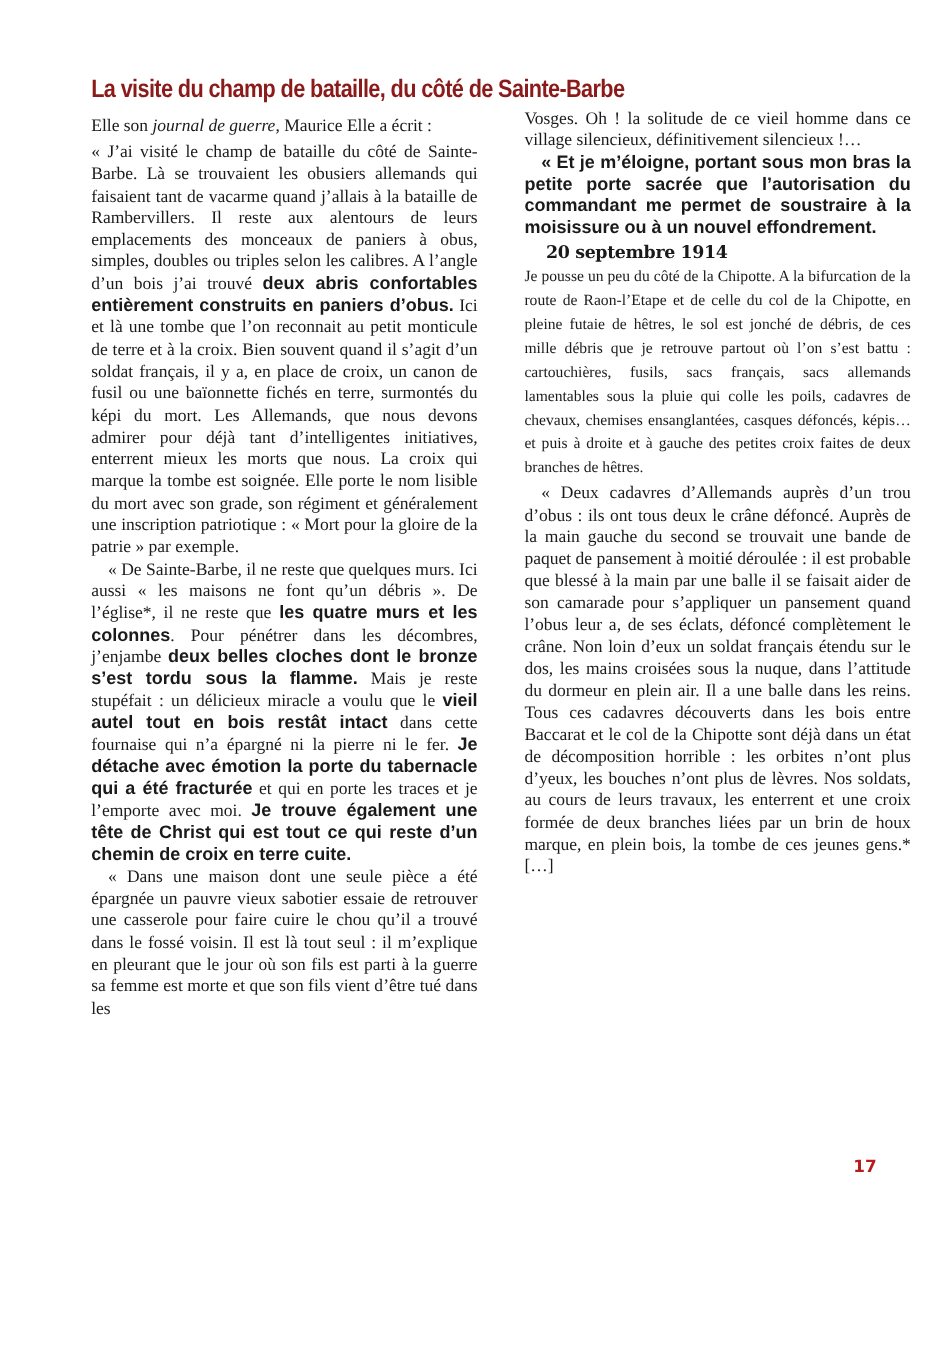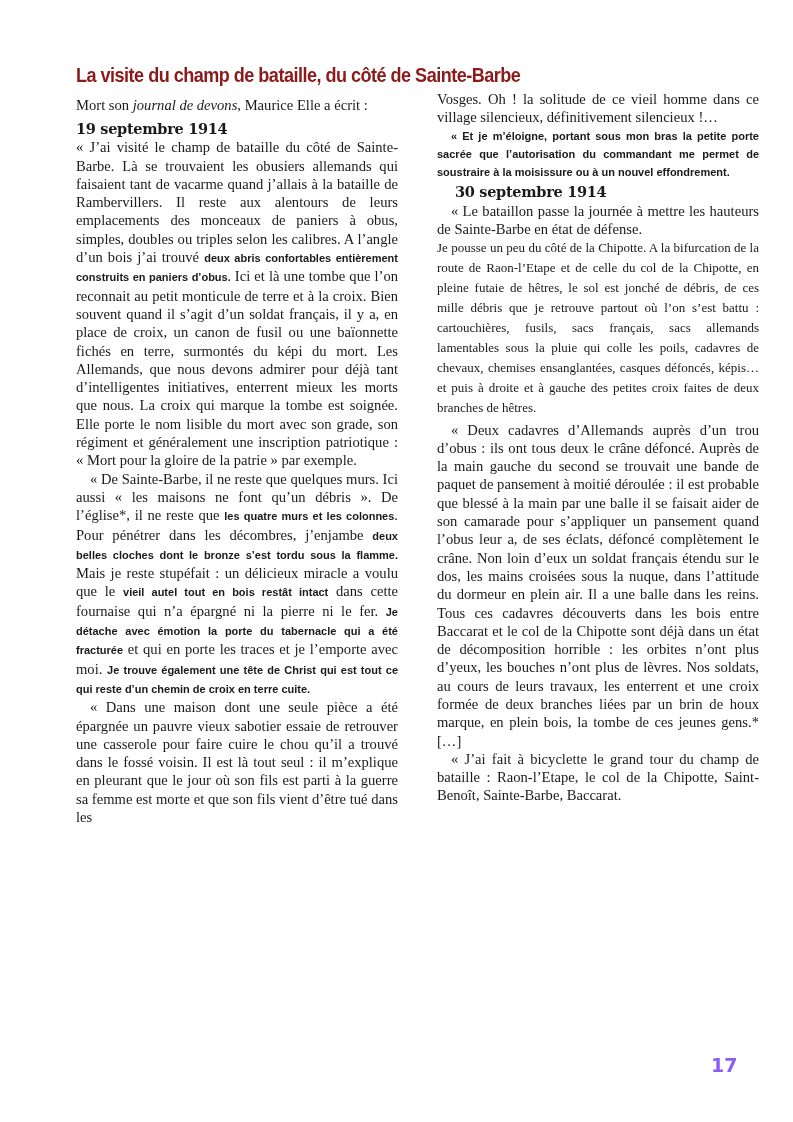--- a/index.html
+++ b/index.html
@@ -18,51 +18,48 @@
   }
   .col.left { left: 76px; }
   .col.right { left: 416px; top: 90px; margin-left: 21px; }
   .col p { margin: 0; }
   .indent { text-indent: 14px; }
   .date {
     font-family: "DejaVu Serif", serif; font-weight: bold; font-size: 14.5px;
     margin: 2px 0 0 0; color: #1a1a1a; letter-spacing: -0.3px;
   }
   .date.ind { padding-left: 18px; }
-  .b { font-family: "Liberation Sans", sans-serif; font-weight: bold; font-size: 11px; }
+  .b { font-family: "Liberation Sans", sans-serif; font-weight: bold; font-size: 15px; }
   .small { font-size: 13px; line-height: 19.9px; }
   .intro { line-height: 26px; }
   .pagenum {
-    position: absolute; left: 711px; top: 1054px;
-    font-family: "DejaVu Sans", sans-serif; font-weight: bold; font-size: 19px; color: #8b5cf6;
+    position: absolute; left: 711px; top: 965px;
+    font-family: "DejaVu Sans", sans-serif; font-weight: bold; font-size: 14px; color: #b91c1c;
   }
 </style>
 </head>
 <body>
 
 <div class="page">
   <div class="title">La visite du champ de bataille, du côté de Sainte-Barbe</div>
 
   <div class="col left">
-    <p class="intro"><span>Mort son </span><em>journal de devons</em><span>, Maurice Elle a écrit :</span></p>
+    <p class="intro"><span>Elle son </span><em>journal de guerre</em><span>, Maurice Elle a écrit :</span></p>
 
-    <div class="date">19 septembre 1914</div>
     <p><span>« J’ai visité le champ de bataille du côté de Sainte-Barbe. Là se trouvaient les obusiers allemands qui faisaient tant de vacarme quand j’allais à la bataille de Rambervillers. Il reste aux alentours de leurs emplacements des monceaux de paniers à obus, simples, doubles ou triples selon les calibres. A l’angle d’un bois j’ai trouvé </span><span class="b">deux abris confortables entièrement construits en paniers d’obus.</span><span> Ici et là une tombe que l’on reconnait au petit monticule de terre et à la croix. Bien souvent quand il s’agit d’un soldat français, il y a, en place de croix, un canon de fusil ou une baïonnette fichés en terre, surmontés du képi du mort. Les Allemands, que nous devons admirer pour déjà tant d’intelligentes initiatives, enterrent mieux les morts que nous. La croix qui marque la tombe est soignée. Elle porte le nom lisible du mort avec son grade, son régiment et généralement une inscription patriotique : « Mort pour la gloire de la patrie » par exemple.</span></p>
 
     <p class="indent"><span>« De Sainte-Barbe, il ne reste que quelques murs. Ici aussi « les maisons ne font qu’un débris ». De l’église*, il ne reste que </span><span class="b">les quatre murs et les colonnes</span><span>. Pour pénétrer dans les décombres, j’enjambe </span><span class="b">deux belles cloches dont le bronze s’est tordu sous la flamme.</span><span> Mais je reste stupéfait : un délicieux miracle a voulu que le </span><span class="b">vieil autel tout en bois restât intact</span><span> dans cette fournaise qui n’a épargné ni la pierre ni le fer. </span><span class="b">Je détache avec émotion la porte du tabernacle qui a été fracturée</span><span> et qui en porte les traces et je l’emporte avec moi. </span><span class="b">Je trouve également une tête de Christ qui est tout ce qui reste d’un chemin de croix en terre cuite.</span></p>
 
     <p class="indent">« Dans une maison dont une seule pièce a été épargnée un pauvre vieux sabotier essaie de retrouver une casserole pour faire cuire le chou qu’il a trouvé dans le fossé voisin. Il est là tout seul : il m’explique en pleurant que le jour où son fils est parti à la guerre sa femme est morte et que son fils vient d’être tué dans les</p>
   </div>
 
   <div class="col right">
     <p>Vosges. Oh ! la solitude de ce vieil homme dans ce village silencieux, définitivement silencieux !…</p>
     <p class="indent b">« Et je m’éloigne, portant sous mon bras la petite porte sacrée que l’autorisation du commandant me permet de soustraire à la moisissure ou à un nouvel effondrement.</p>
 
-    <div class="date ind">30 septembre 1914</div>
-    <p class="indent">« Le bataillon passe la journée à mettre les hauteurs de Sainte-Barbe en état de défense.</p>
+    <div class="date ind">20 septembre 1914</div>
     <p class="small">Je pousse un peu du côté de la Chipotte. A la bifurcation de la route de Raon-l’Etape et de celle du col de la Chipotte, en pleine futaie de hêtres, le sol est jonché de débris, de ces mille débris que je retrouve partout où l’on s’est battu : cartouchières, fusils, sacs français, sacs allemands lamentables sous la pluie qui colle les poils, cadavres de chevaux, chemises ensanglantées, casques défoncés, képis… et puis à droite et à gauche des petites croix faites de deux branches de hêtres.</p>
     <p class="indent" style="margin-top:3px">« Deux cadavres d’Allemands auprès d’un trou d’obus : ils ont tous deux le crâne défoncé. Auprès de la main gauche du second se trouvait une bande de paquet de pansement à moitié déroulée : il est probable que blessé à la main par une balle il se faisait aider de son camarade pour s’appliquer un pansement quand l’obus leur a, de ses éclats, défoncé complètement le crâne. Non loin d’eux un soldat français étendu sur le dos, les mains croisées sous la nuque, dans l’attitude du dormeur en plein air. Il a une balle dans les reins. Tous ces cadavres découverts dans les bois entre Baccarat et le col de la Chipotte sont déjà dans un état de décomposition horrible : les orbites n’ont plus d’yeux, les bouches n’ont plus de lèvres. Nos soldats, au cours de leurs travaux, les enterrent et une croix formée de deux branches liées par un brin de houx marque, en plein bois, la tombe de ces jeunes gens.* […]</p>
 
-    <p class="indent">« J’ai fait à bicyclette le grand tour du champ de bataille : Raon-l’Etape, le col de la Chipotte, Saint-Benoît, Sainte-Barbe, Baccarat.</p>
   </div>
 
   <div class="pagenum">17</div>
 </div>
 
 </body></html>

